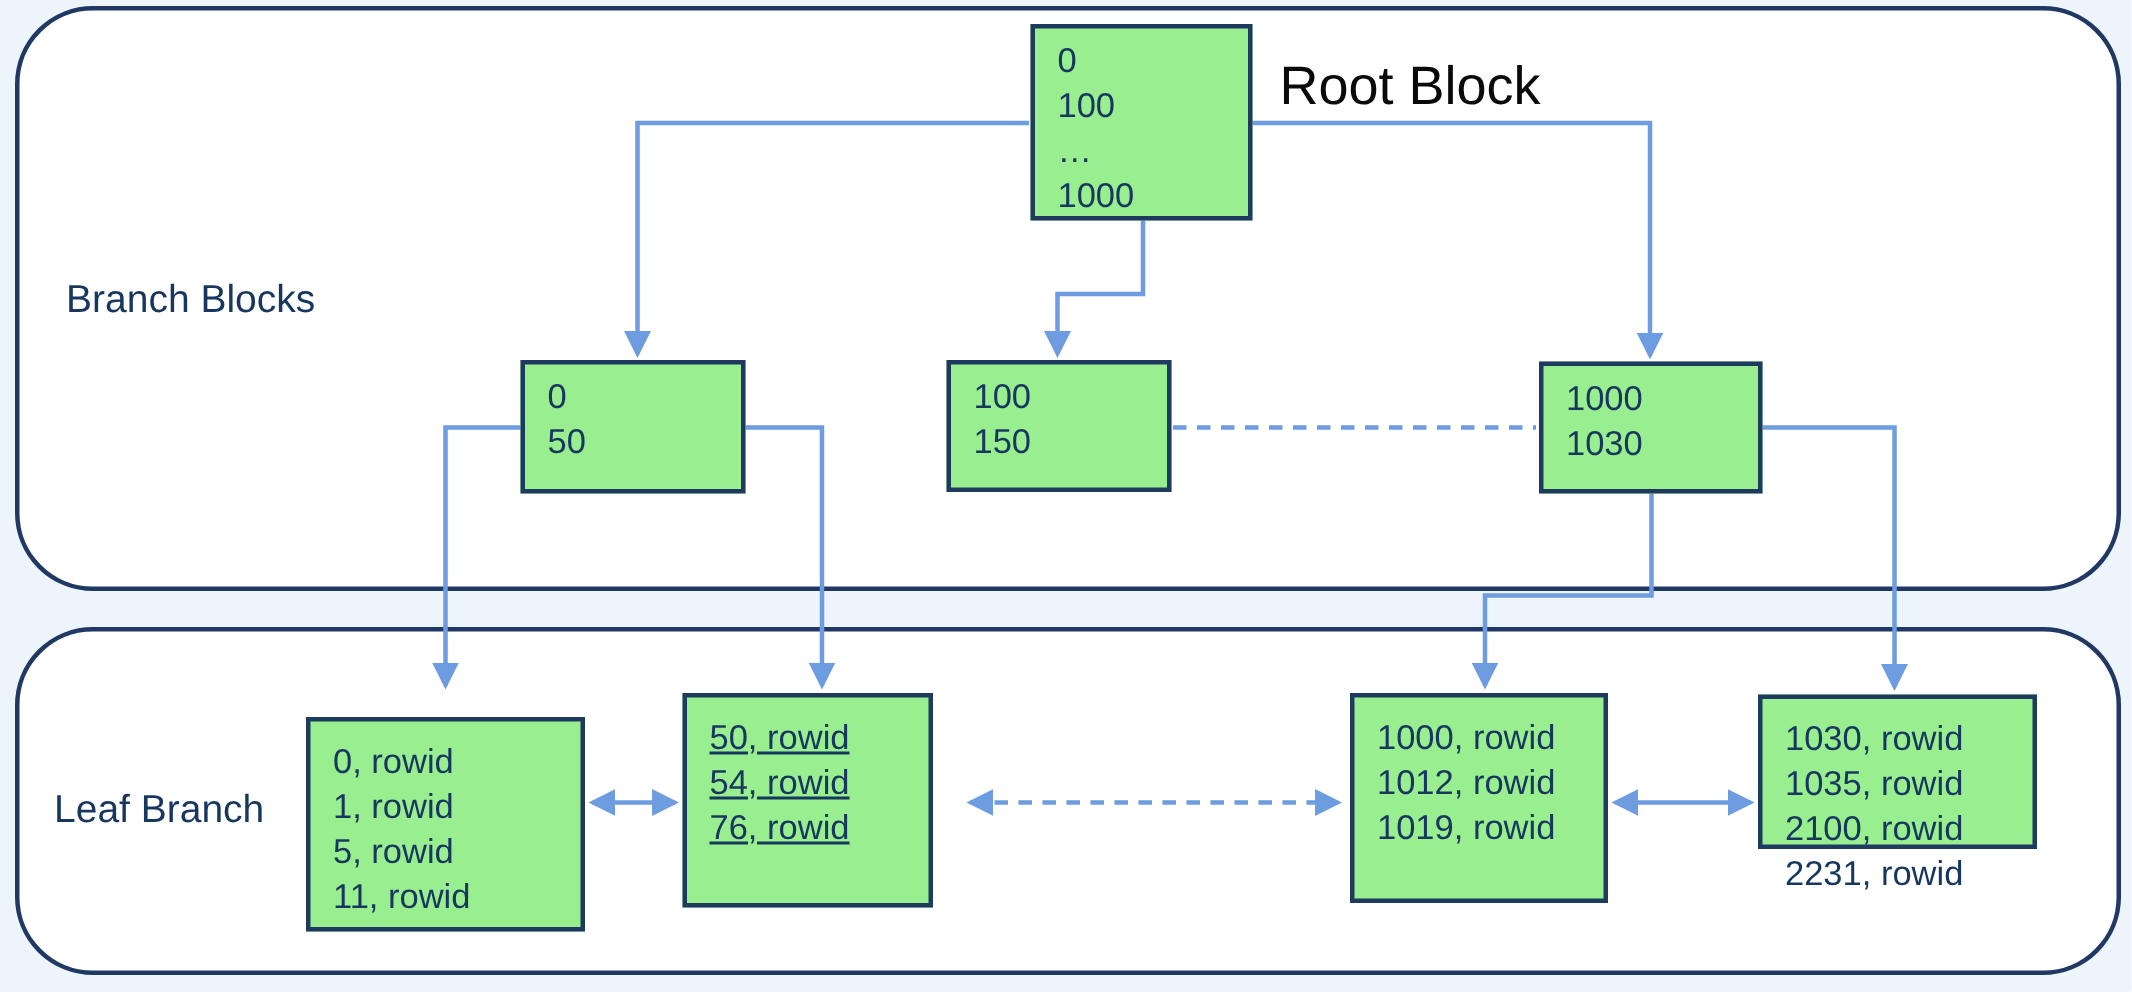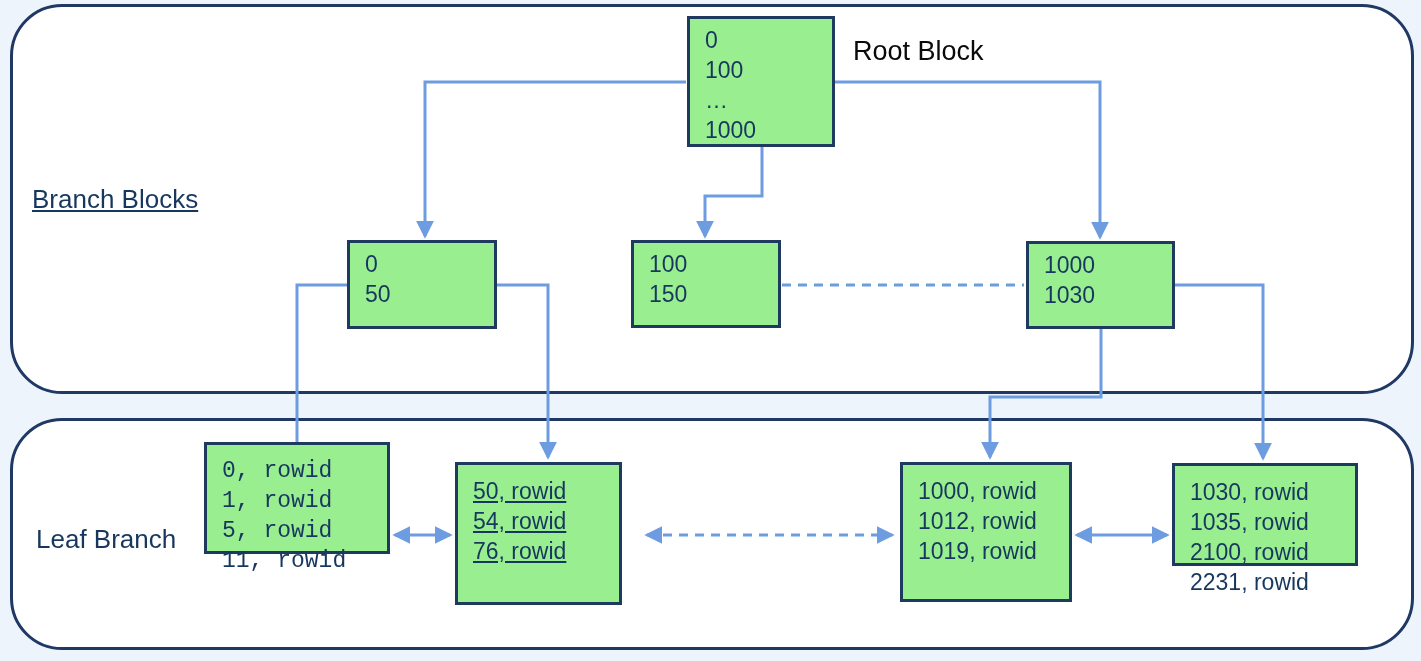--- a/index.html
+++ b/index.html
@@ -9,35 +9,35 @@
     --connector:#6D9CE0; --root-label-text:#0A0A0A;
   }
   *{box-sizing:border-box;}
   body{margin:0;background:var(--page-bg);font-family:"Liberation Sans",sans-serif;}
   .canvas{position:relative;width:1421px;height:661px;background:var(--page-bg);overflow:hidden;}
   .container{position:absolute;left:10px;width:1404px;background:var(--container-fill);
              border:3px solid var(--container-border);border-radius:52px;}
   .container.branch{top:4px;height:390px;}
   .container.leaf{top:418px;height:232px;}
   .section-label{position:absolute;color:var(--block-text);font-size:26px;white-space:nowrap;}
-  .branch-label{left:32px;top:184px;text-decoration:underline;}
+  .branch-label{left:44px;top:184px;}
   .leaf-label{left:36px;top:524px;}
-  .root-label{position:absolute;left:853px;top:36px;font-size:27px;color:var(--root-label-text);white-space:nowrap;}
+  .root-label{position:absolute;left:853px;top:36px;font-size:36px;color:var(--root-label-text);white-space:nowrap;}
   .wires{position:absolute;left:0;top:0;width:1421px;height:661px;pointer-events:none;}
   .wire{stroke:var(--connector);stroke-width:3;fill:none;}
   .wire.dashed{stroke-dasharray:9 7;}
   #arrowhead path{fill:var(--connector);}
   .block{position:absolute;background:var(--block-fill);border:3px solid var(--block-border);
          color:var(--block-text);font-size:23px;line-height:30px;padding:6px 4px 0 15px;white-space:nowrap;}
   .block.root  {left:687px; top:16px;  width:148px; height:131px;}
   .block.b1    {left:347px; top:240px; width:150px; height:89px;}
   .block.b2    {left:631px; top:240px; width:150px; height:88px;}
   .block.b3    {left:1026px;top:241px; width:149px; height:88px;}
   .block.leafb {padding-top:11px;}
-  .block.l1    {left:204px; top:442px; width:186px; height:112px;font-family:Liberation Mono, monospace;}
+  .block.l1    {left:204px; top:478px; width:186px; height:143px;}
   .block.l2    {left:455px; top:462px; width:167px; height:143px;text-decoration:underline;}
   .block.l3    {left:900px; top:462px; width:172px; height:140px;}
   .block.l4    {left:1172px;top:463px; width:186px; height:103px;}
 </style>
 </head>
 <body>
 
 <div class="canvas">
 
   <div class="container branch"></div>

